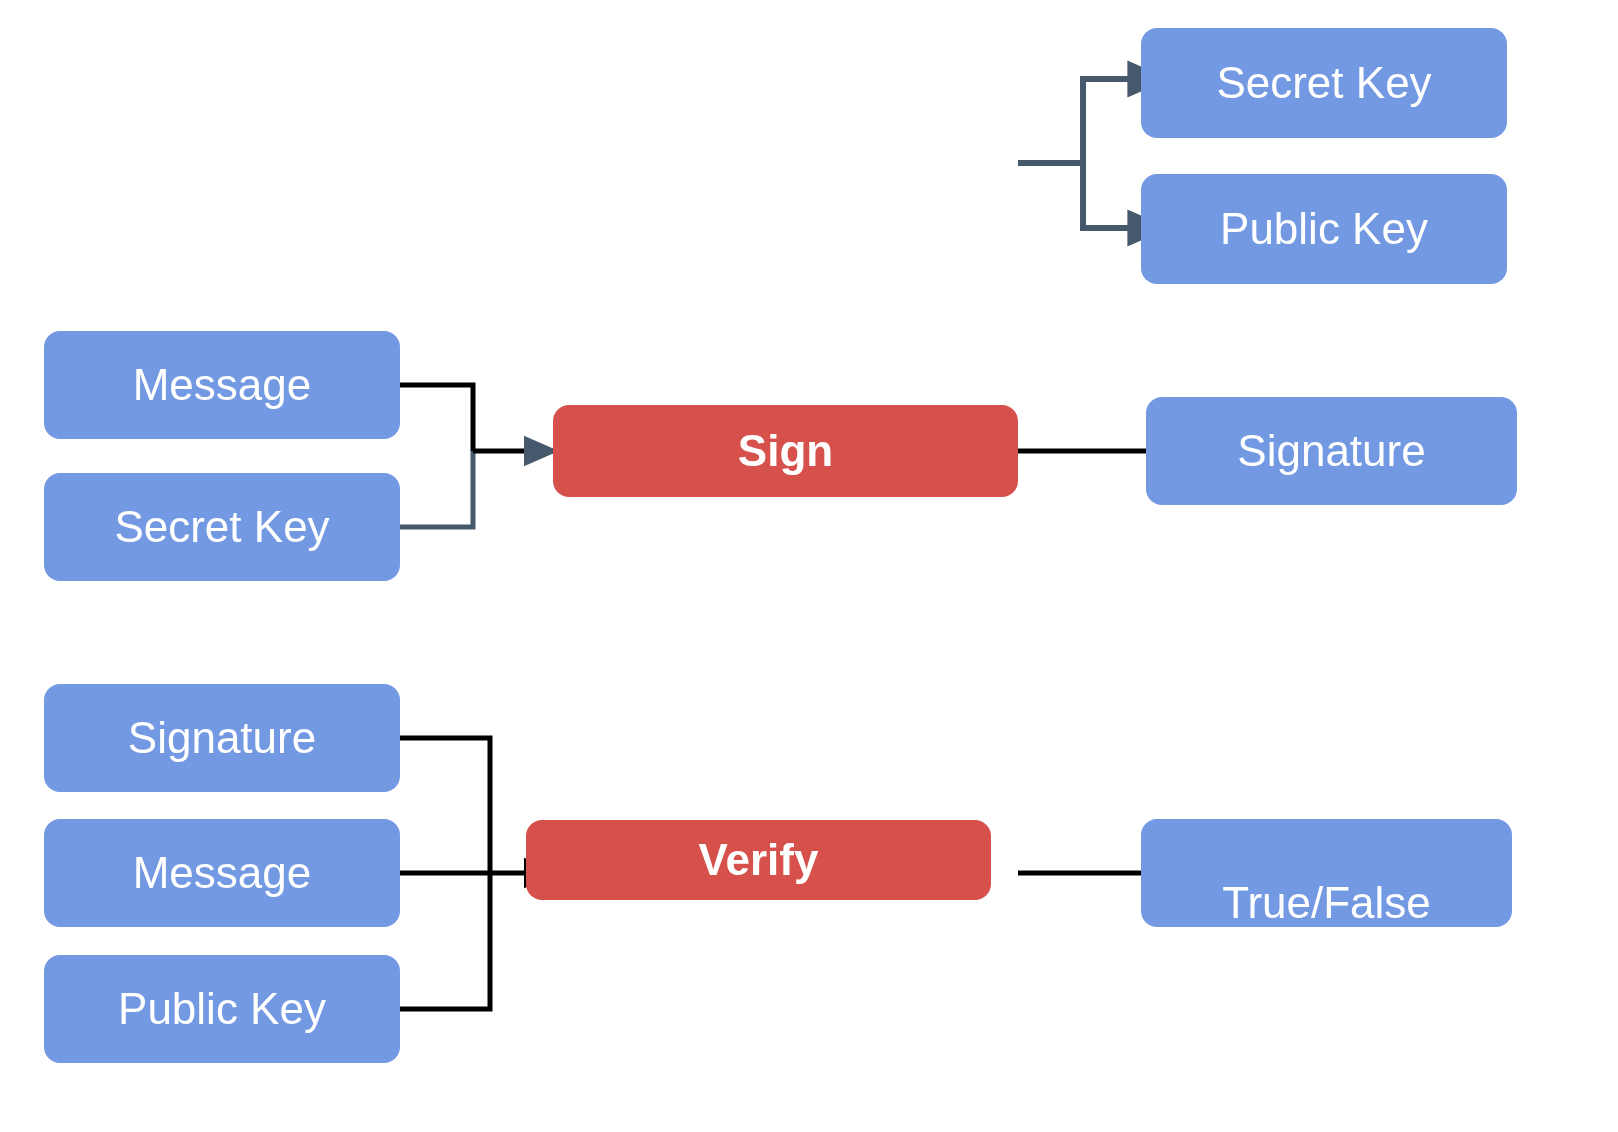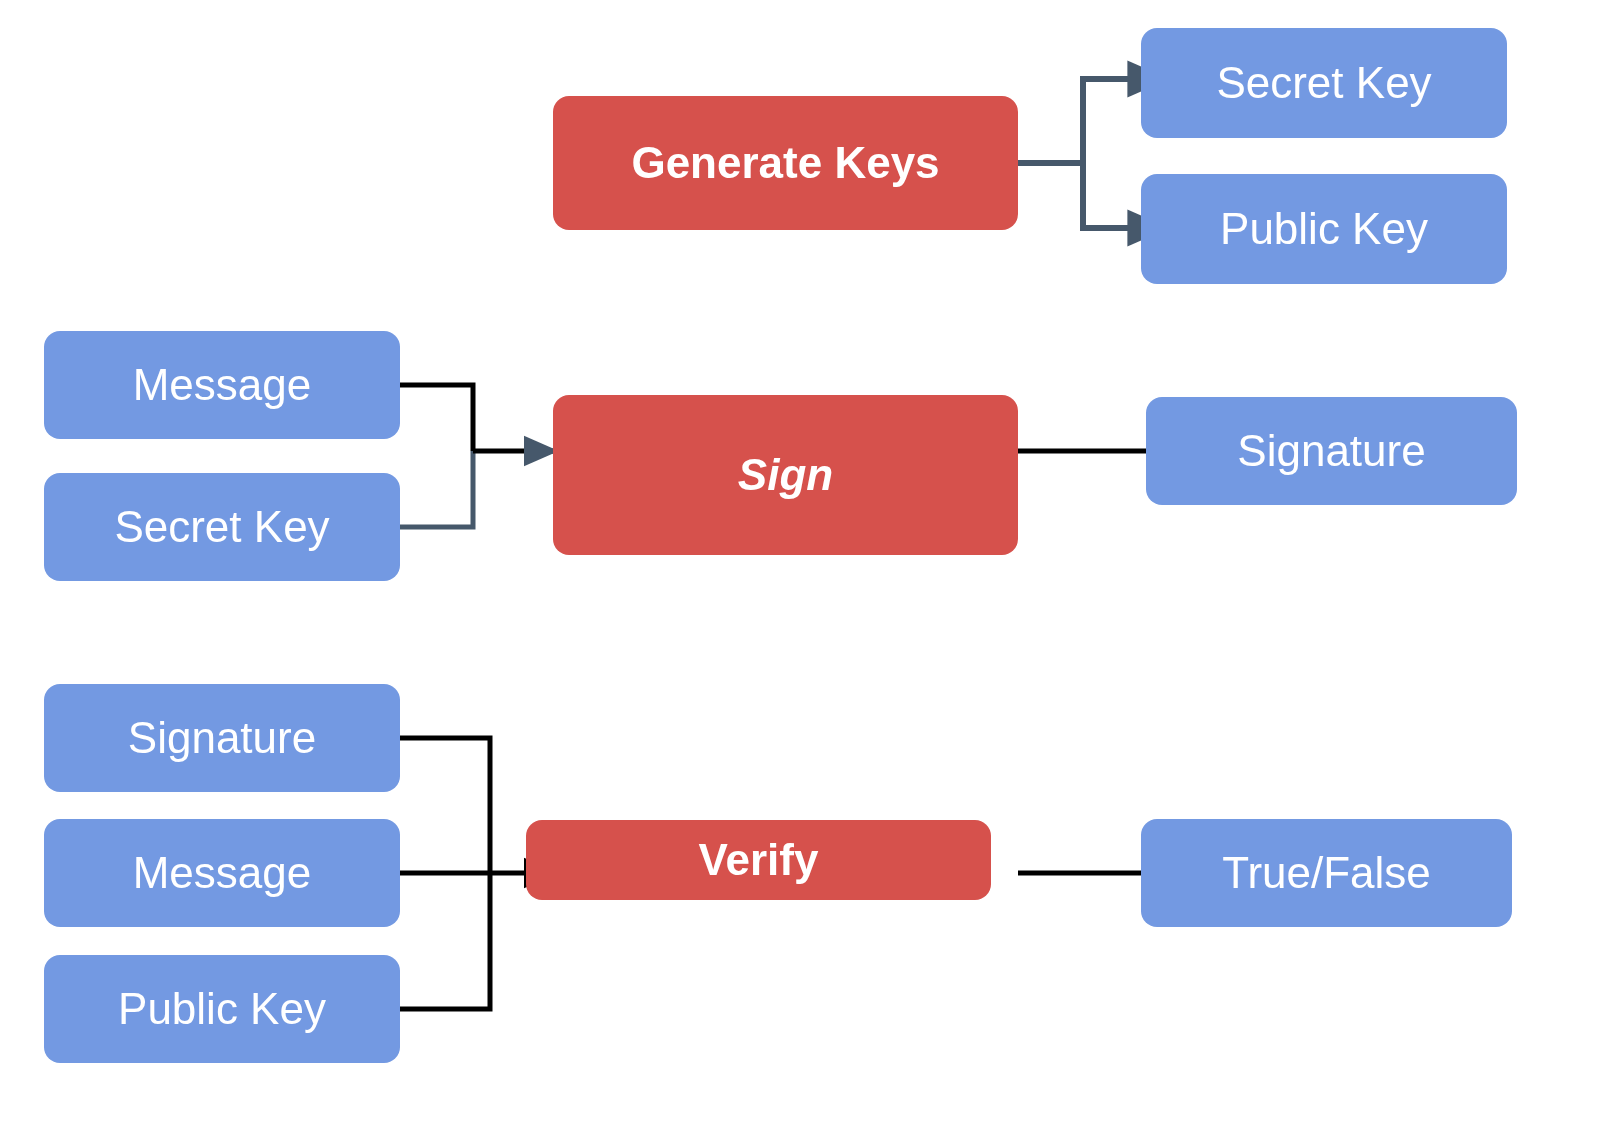--- a/index.html
+++ b/index.html
@@ -88,41 +88,38 @@
       <path d="M 400 738 L 490 738 L 490 873" fill="none" stroke="#000000" stroke-width="5"></path>
       <path d="M 400 1009 L 490 1009 L 490 873" fill="none" stroke="#000000" stroke-width="5"></path>
       <path d="M 400 873 L 556 873" fill="none" stroke="#000000" stroke-width="5" marker-end="url(#arrow-black)"></path>
     </g>
 
     <g>
       <path d="M 1018 873 L 1184 873" fill="none" stroke="#000000" stroke-width="5" marker-end="url(#arrow-black)"></path>
     </g>
   </svg>
 
-  <div class="node red" style="left:553px; top:96px; width:465px; height:134px;">
-    <span class="node-label">Generate Keys</span>
-  </div>
 
   <div class="node blue" style="left:1141px; top:28px; width:366px; height:110px;">
     <span class="node-label">Secret Key</span>
   </div>
 
   <div class="node blue" style="left:1141px; top:174px; width:366px; height:110px;">
     <span class="node-label">Public Key</span>
   </div>
 
   <div class="node blue" style="left:44px; top:331px; width:356px; height:108px;">
     <span class="node-label">Message</span>
   </div>
 
   <div class="node blue" style="left:44px; top:473px; width:356px; height:108px;">
     <span class="node-label">Secret Key</span>
   </div>
 
-  <div class="node red" style="left:553px; top:395px; width:465px; height:160px;font-style:italic;">
+  <div class="node red" style="left:553px; top:405px; width:465px; height:92px;">
     <span class="node-label">Sign</span>
   </div>
 
   <div class="node blue" style="left:1146px; top:397px; width:371px; height:108px;">
     <span class="node-label">Signature</span>
   </div>
 
   <div class="node blue" style="left:44px; top:684px; width:356px; height:108px;">
     <span class="node-label">Signature</span>
   </div>
@@ -132,17 +129,17 @@
   </div>
 
   <div class="node blue" style="left:44px; top:955px; width:356px; height:108px;">
     <span class="node-label">Public Key</span>
   </div>
 
   <div class="node red" style="left:526px; top:820px; width:465px; height:80px;">
     <span class="node-label">Verify</span>
   </div>
 
-  <div class="node blue" style="left:1141px; top:819px; width:371px; height:108px;">
+  <div class="node blue" style="left:1141px; top:819px; width:371px; height:108px;align-items:flex-end;">
     <span class="node-label">True/False</span>
   </div>
 
 </div>
 
 </body></html>

